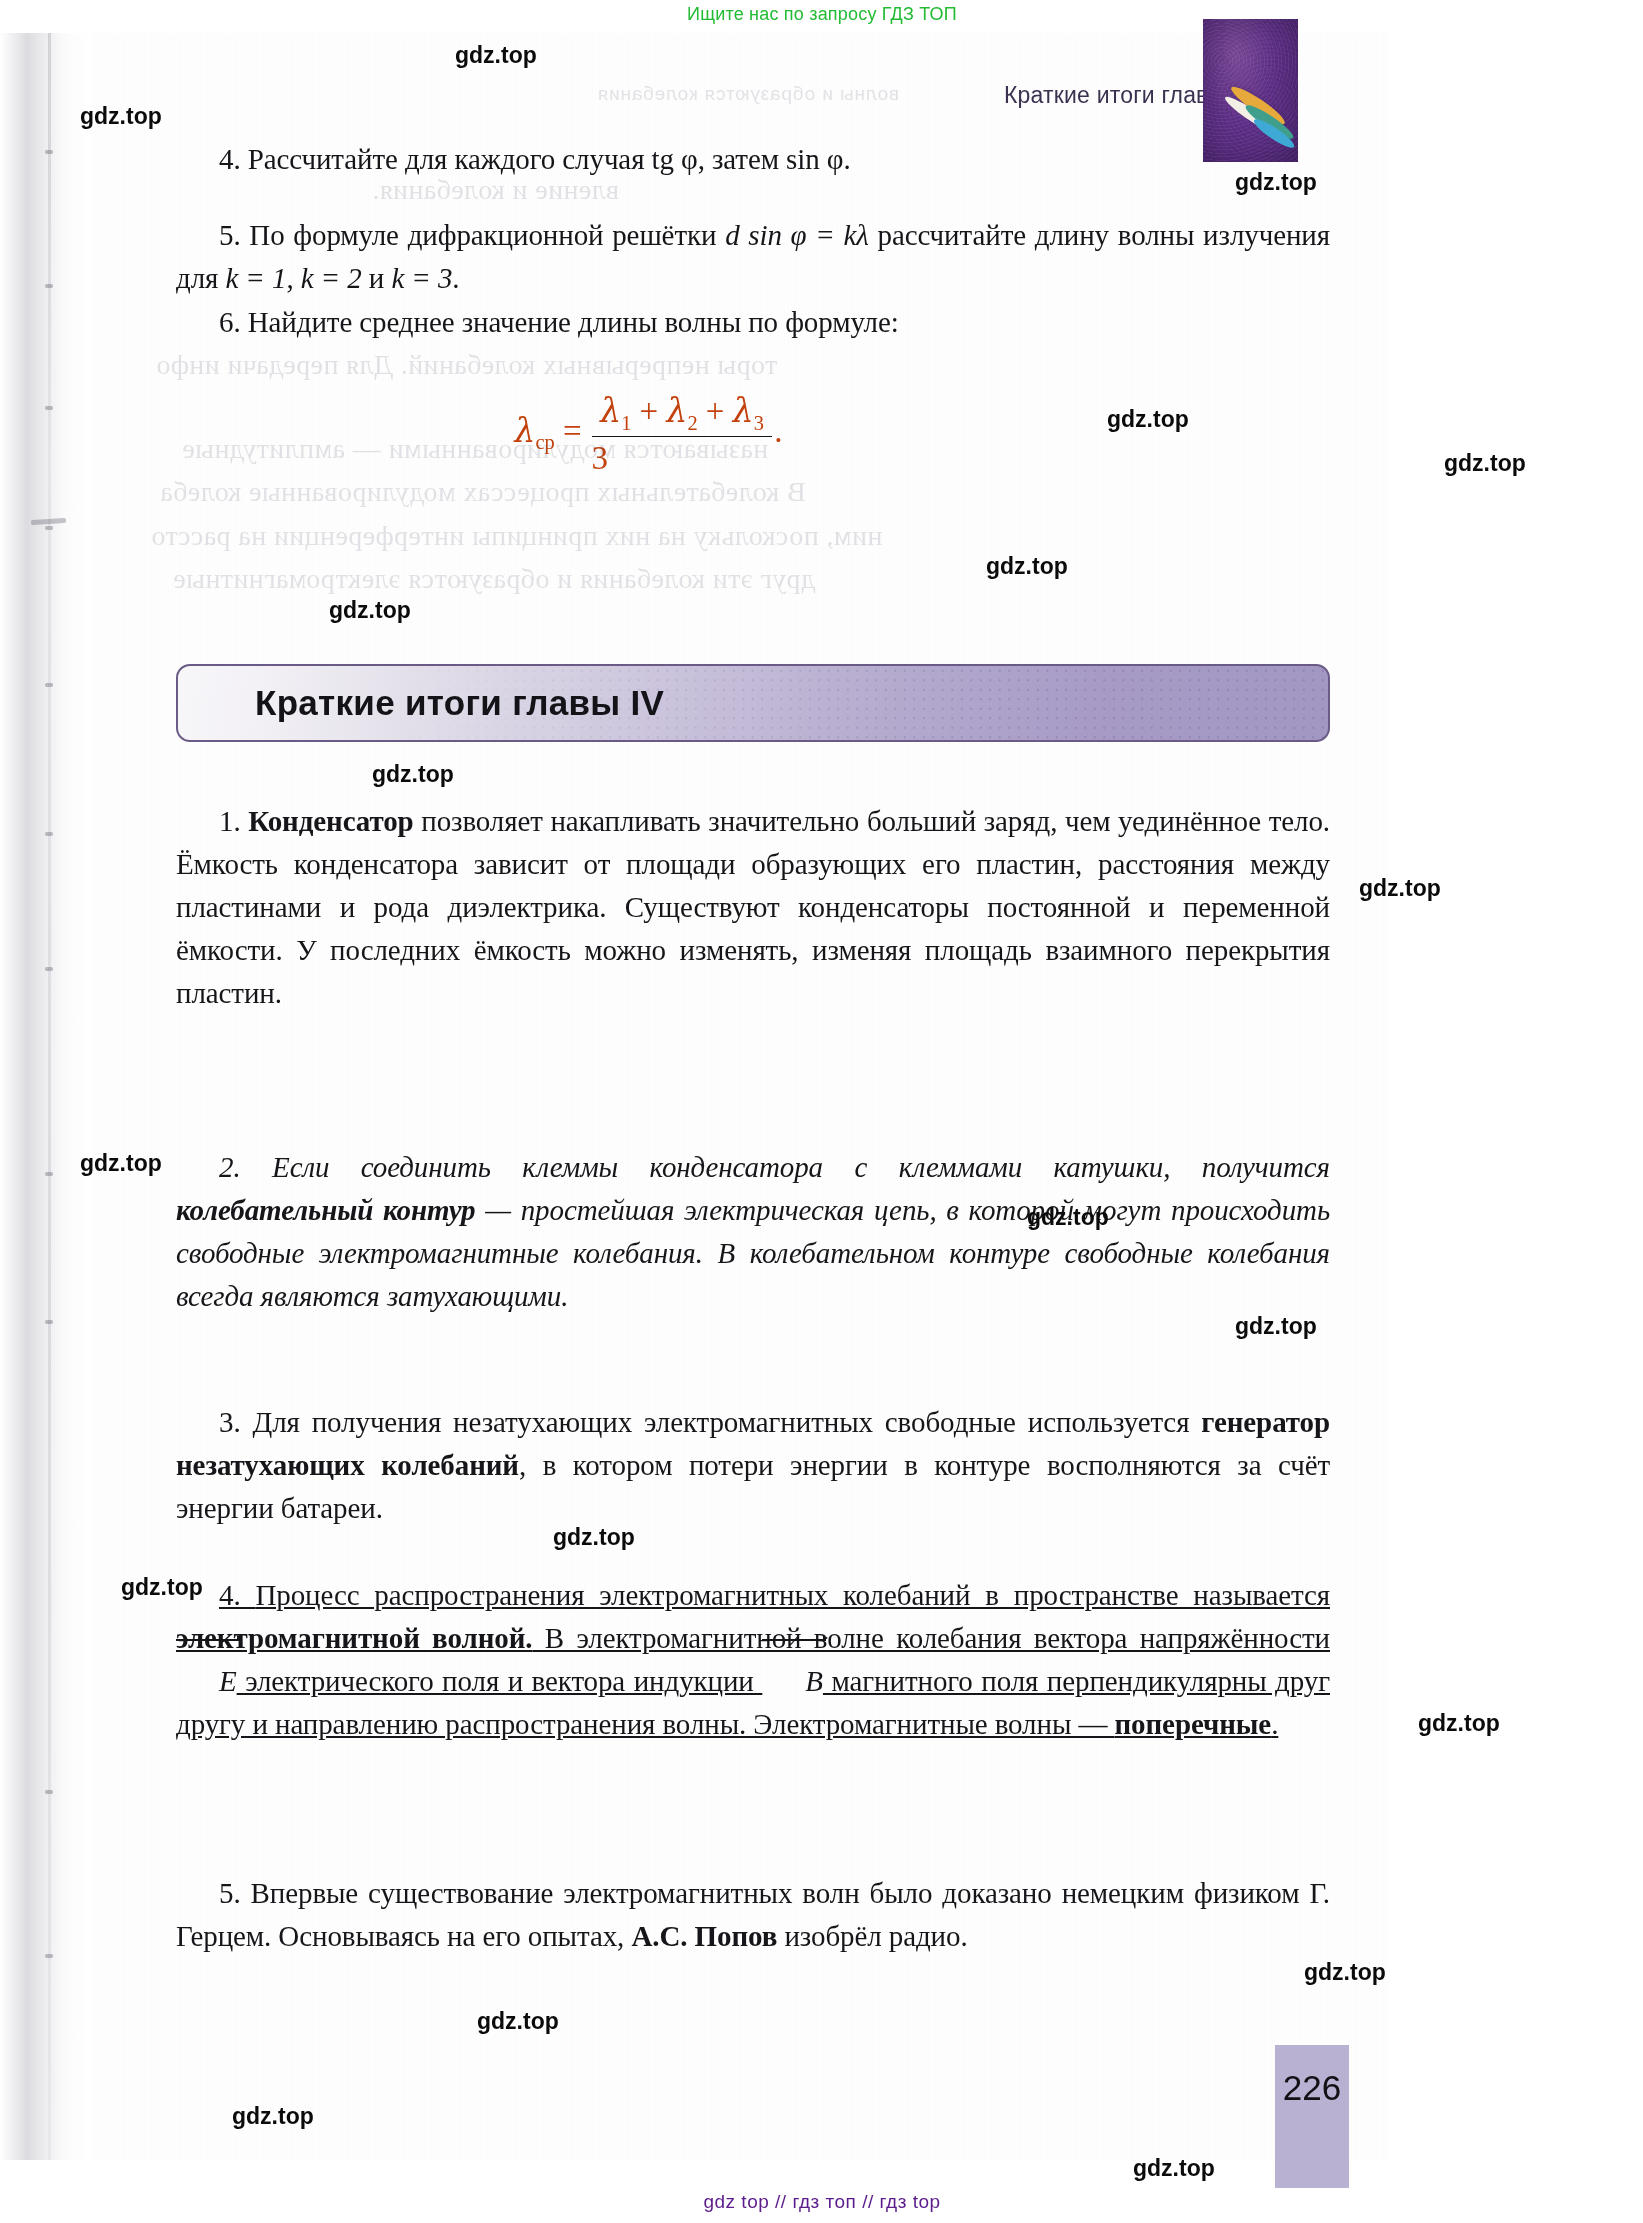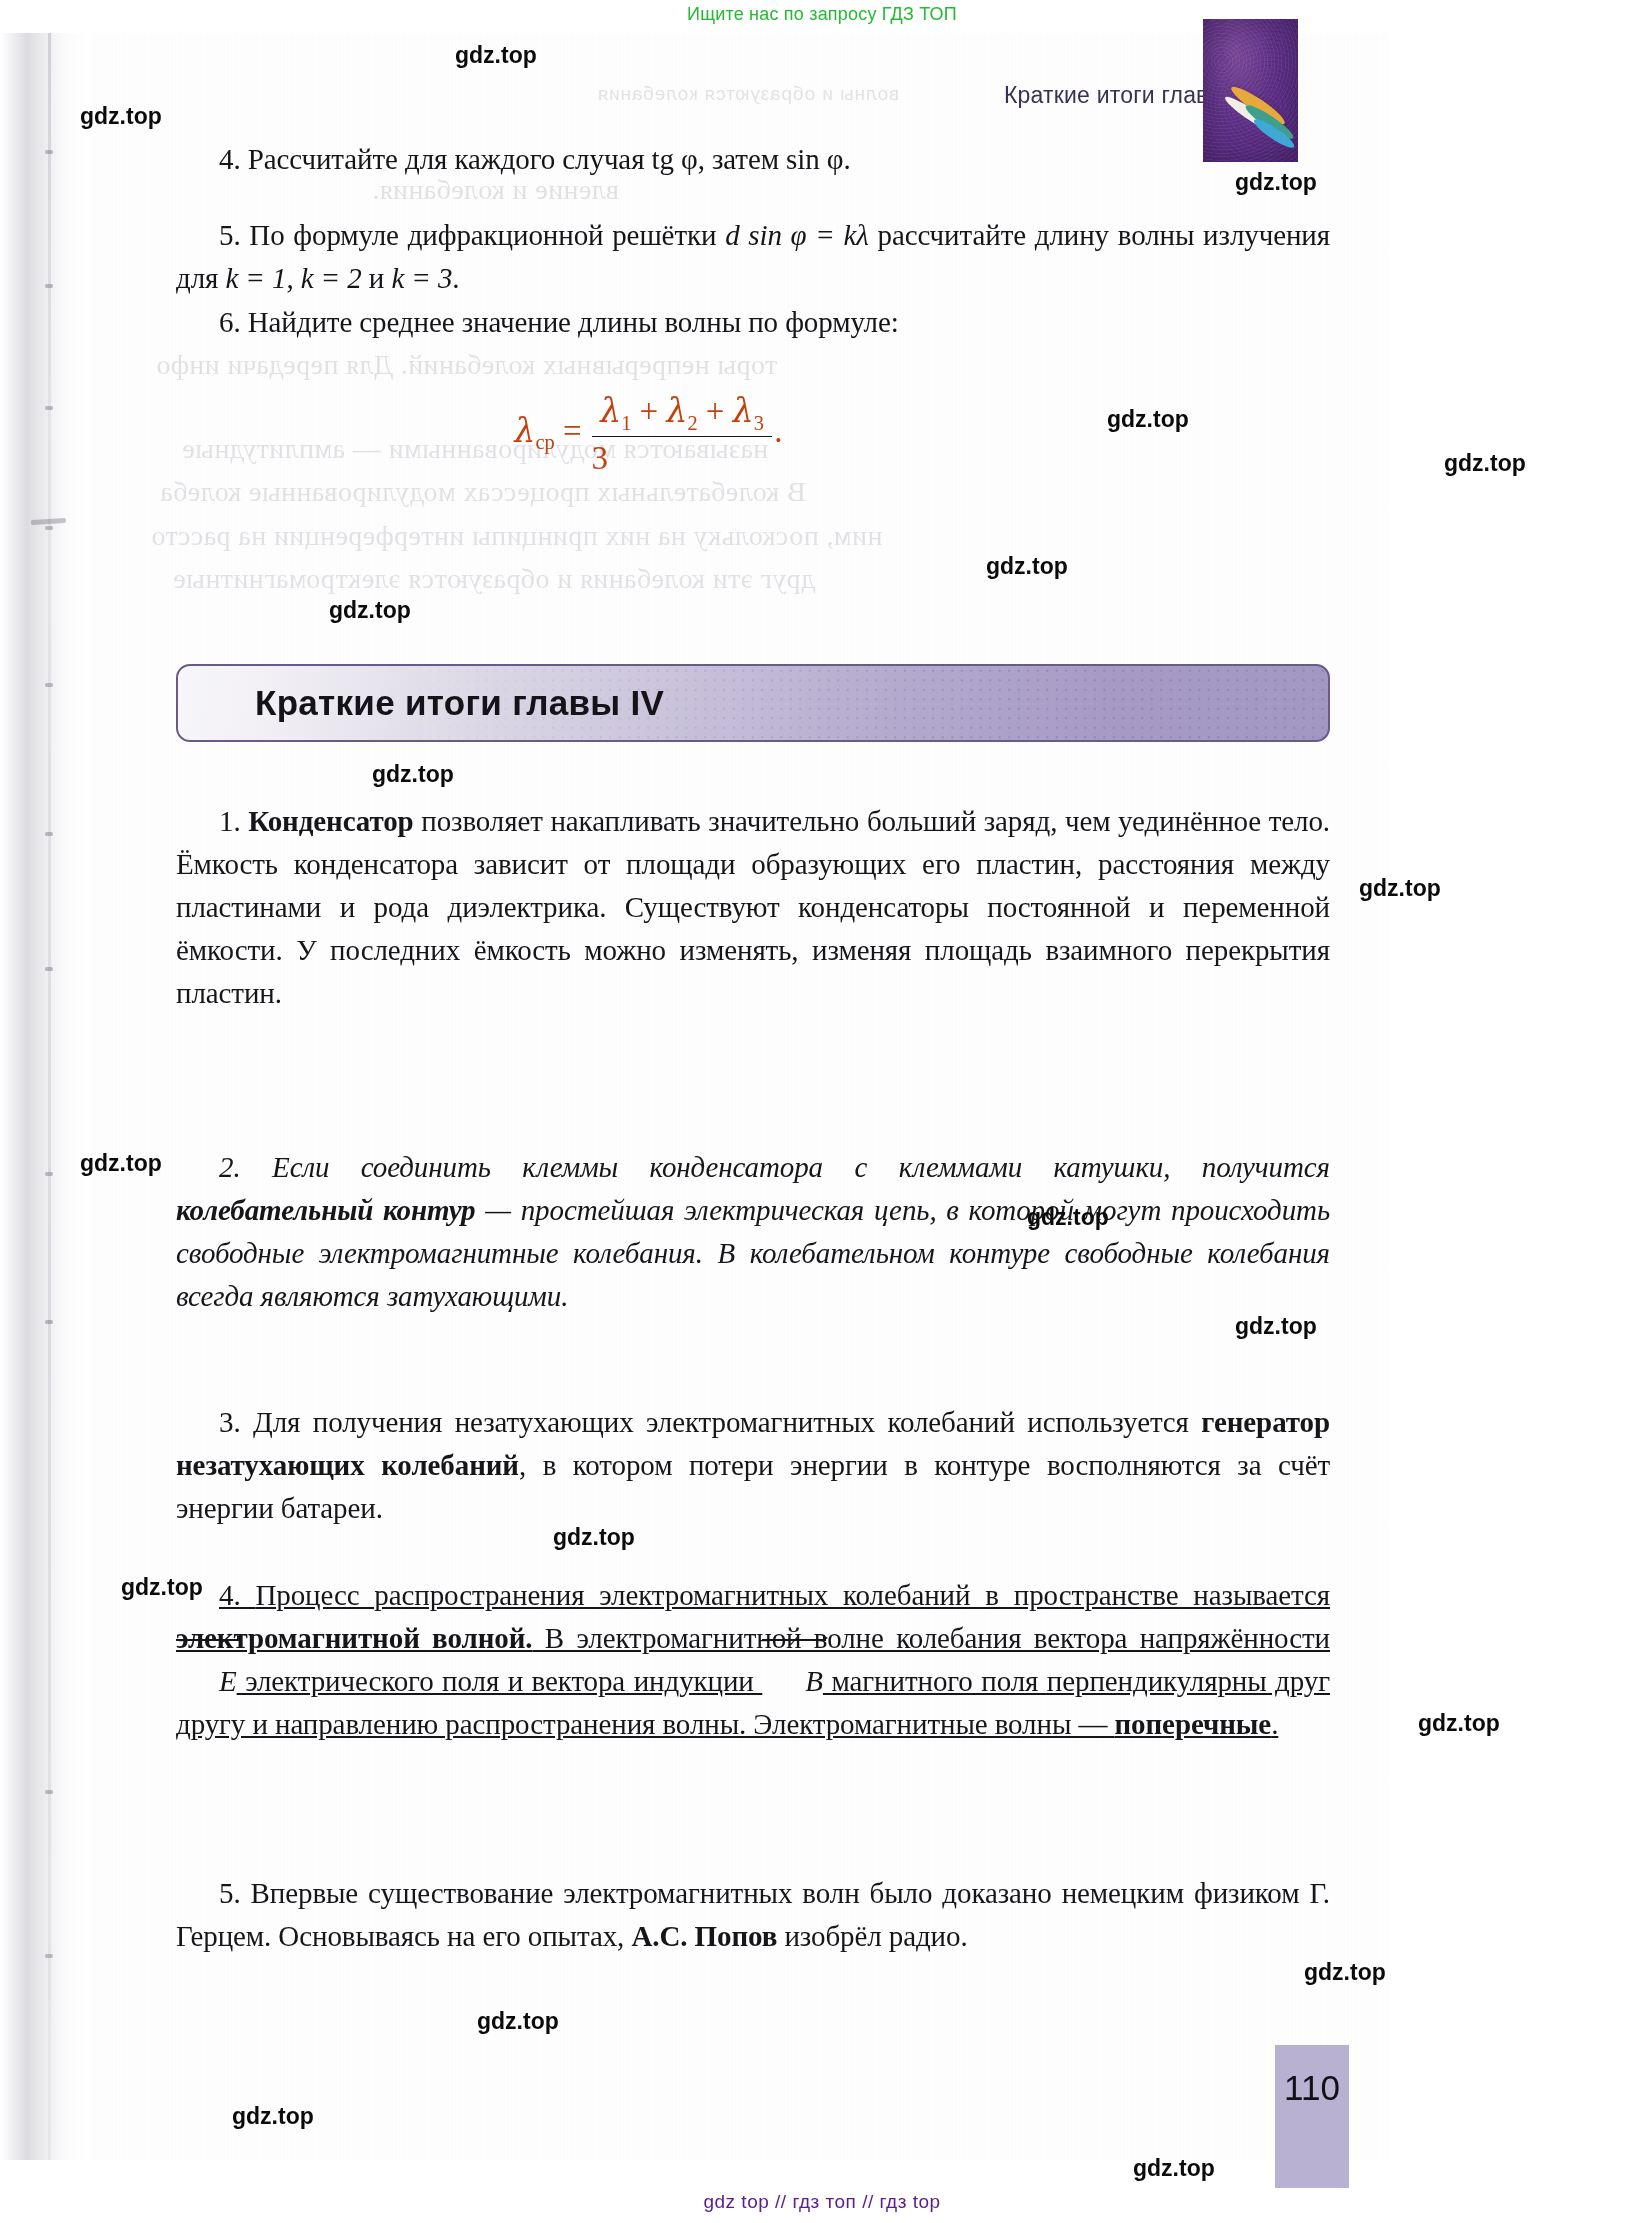--- a/index.html
+++ b/index.html
@@ -293,33 +293,33 @@
 
     <div class="txt ind" style="left:176px; top:800px; width:1154px;">
       <span>1. </span><b>Конденсатор</b><span> позволяет накапливать значительно больший заряд, чем уединённое тело. Ёмкость конденсатора зависит от площади образующих его пластин, расстояния между пластинами и рода диэлектрика. Существуют конденсаторы постоянной и переменной ёмкости. У последних ёмкость можно изменять, изменяя площадь взаимного перекрытия пластин.</span>
     </div>
 
     <div class="txt ind" style="left:176px; top:1146px; width:1154px;font-style:italic;">
       <span>2. </span><span>Если соединить клеммы конденсатора с клеммами катушки, получится </span><b>колебательный контур</b><span> — простейшая электрическая цепь, в которой могут происходить свободные электромагнитные колебания. В колебательном контуре свободные колебания всегда являются затухающими.</span>
     </div>
 
     <div class="txt ind" style="left:176px; top:1401px; width:1154px;">
-      <span>3. </span><span>Для получения незатухающих электромагнитных колебаний используется </span><b>генератор незатухающих колебаний</b><span>, в котором потери энергии в контуре восполняются за счёт энергии батареи.</span>
+      <span>3. </span><span>Для получения незатухающих электромагнитных свободные используется </span><b>генератор незатухающих колебаний</b><span>, в котором потери энергии в контуре восполняются за счёт энергии батареи.</span>
     </div>
 
     <div class="txt ind" style="left:176px; top:1574px; width:1154px;text-decoration:underline;">
       <span>4. </span><span>Процесс распространения электромагнитных колебаний в пространстве называется </span><b>электромагнитной волной.</b><span> В электромагнитной волне колебания вектора напряжённости </span><span style="display:inline-block; position:relative;"><span style="position:absolute; left:0; right:-2.6px; top:-0.72em; height:1.7px; background:#16161a;"></span><span style="position:absolute; right:-5.2px; top:-0.86em; width:0; height:0; border-left:5.2px solid #16161a; border-top:3px solid transparent; border-bottom:3px solid transparent;"></span><span class="itl">E</span></span><span> электрического поля и вектора индукции </span><span style="display:inline-block; position:relative;"><span style="position:absolute; left:0; right:-2.6px; top:-0.72em; height:1.7px; background:#16161a;"></span><span style="position:absolute; right:-5.2px; top:-0.86em; width:0; height:0; border-left:5.2px solid #16161a; border-top:3px solid transparent; border-bottom:3px solid transparent;"></span><span class="itl">B</span></span><span> магнитного поля перпендикулярны друг другу и направлению распространения волны. Электромагнитные волны — </span><b>поперечные</b><span>.</span>
     </div>
 
     <div class="txt ind" style="left:176px; top:1872px; width:1154px;">
       <span>5. </span><span>Впервые существование электромагнитных волн было доказано немецким физиком Г. Герцем. Основываясь на его опытах, </span><b>А.С. Попов</b><span> изобрёл радио.</span>
     </div>
 
     <div class="pagenum-bg"></div>
-    <div class="pagenum">110</div>
+    <div class="pagenum">226</div>
   </div>
 
   <div class="binding"></div>
   <div class="binding-edge"></div>
   <div class="binding-nick" style="left:45px; top:150px;"></div>
   <div class="binding-nick" style="left:45px; top:284px;"></div>
   <div class="binding-nick" style="left:45px; top:406px;"></div>
   <div class="binding-nick" style="left:45px; top:526px;"></div>
   <div class="binding-nick" style="left:45px; top:683px;"></div>
   <div class="binding-nick" style="left:45px; top:832px;"></div>

